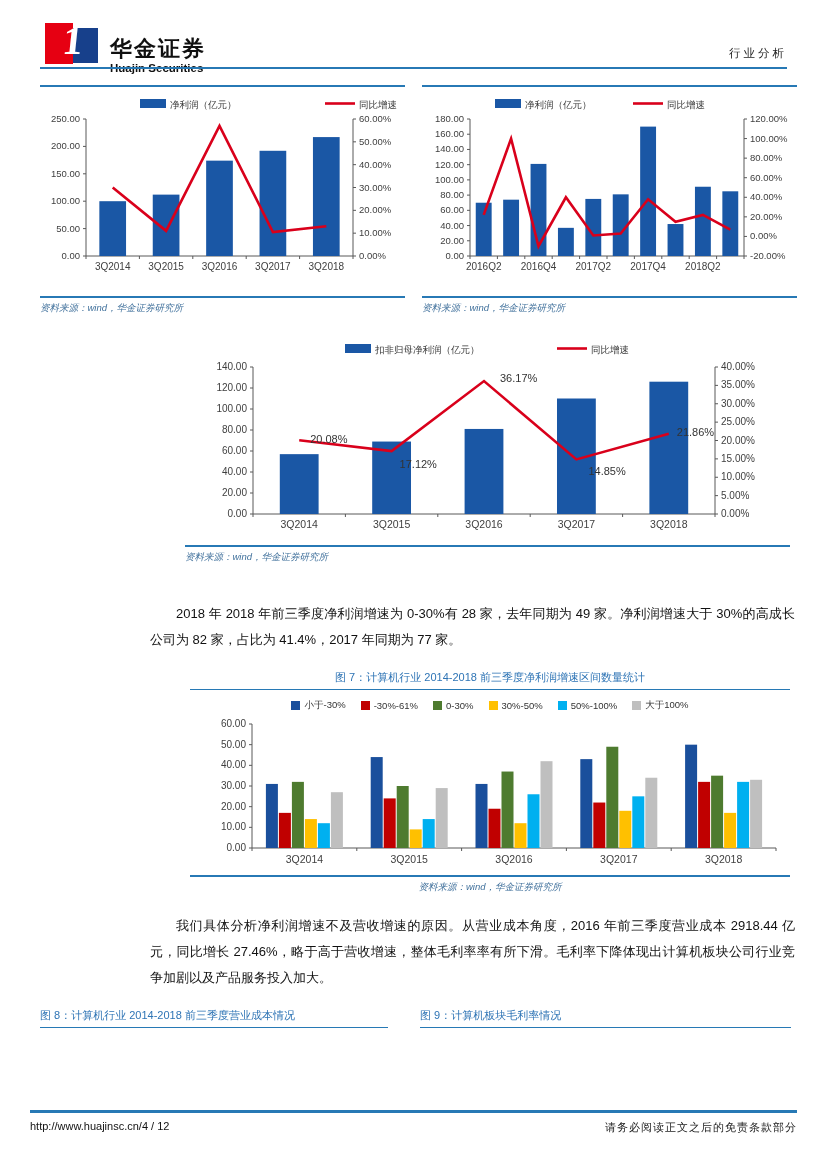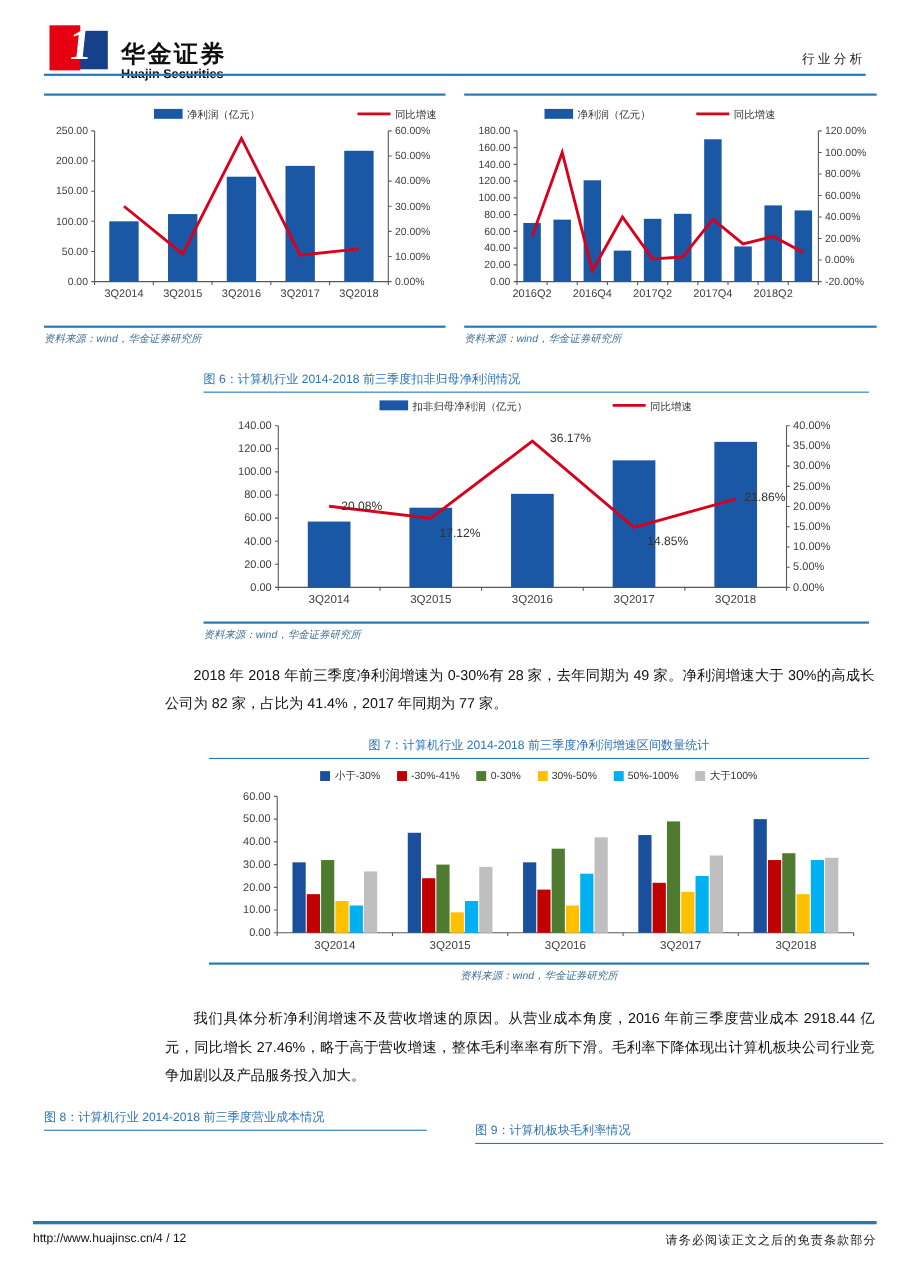--- a/index.html
+++ b/index.html
@@ -196,21 +196,20 @@
         <rect x="73" y="6" width="26" height="9" fill="#1A57A5"></rect>
         <text x="103" y="14.5" font-size="9.5" fill="#333">净利润（亿元）</text>
         <line x1="211" y1="10.5" x2="241" y2="10.5" stroke="#D9001B" stroke-width="2.6"></line>
         <text x="245" y="14.5" font-size="9.5" fill="#333">同比增速</text>
       </svg>
     <div class="fig-rule"></div>
     <figcaption class="fig-caption">资料来源：wind，华金证券研究所</figcaption>
   </figure>
 
   <figure class="figbox fig6box" style="margin:0;">
-    <div class="fig-title">图 6：计算机行业 2014-2018 前三季度扣非归母净利润情况</div>
     <svg id="chart-fig6" width="600" height="202">
         <line x1="65" y1="174" x2="68" y2="174" stroke="#595959" stroke-width="1"></line>
         <text x="62" y="177" text-anchor="end" font-size="10" fill="#404040">0.00</text>
         <line x1="65" y1="153" x2="68" y2="153" stroke="#595959" stroke-width="1"></line>
         <text x="62" y="156" text-anchor="end" font-size="10" fill="#404040">20.00</text>
         <line x1="65" y1="132" x2="68" y2="132" stroke="#595959" stroke-width="1"></line>
         <text x="62" y="135" text-anchor="end" font-size="10" fill="#404040">40.00</text>
         <line x1="65" y1="111" x2="68" y2="111" stroke="#595959" stroke-width="1"></line>
         <text x="62" y="114" text-anchor="end" font-size="10" fill="#404040">60.00</text>
         <line x1="65" y1="90" x2="68" y2="90" stroke="#595959" stroke-width="1"></line>
@@ -277,21 +276,21 @@
 
   <figure class="figbox fig7box" style="margin:0;text-align:center;">
     <div class="fig-title">图 7：计算机行业 2014-2018 前三季度净利润增速区间数量统计</div>
     <div id="fig7-legend">
         <span class="lg-item">
           <span class="lg-sw" style="background: rgb(26, 79, 156);"></span>
           <span>小于-30%</span>
         </span>
         <span class="lg-item">
           <span class="lg-sw" style="background: rgb(192, 0, 0);"></span>
-          <span>-30%-41%</span>
+          <span>-30%-61%</span>
         </span>
         <span class="lg-item">
           <span class="lg-sw" style="background: rgb(78, 123, 47);"></span>
           <span>0-30%</span>
         </span>
         <span class="lg-item">
           <span class="lg-sw" style="background: rgb(255, 192, 0);"></span>
           <span>30%-50%</span>
         </span>
         <span class="lg-item">
@@ -364,21 +363,21 @@
       </svg>
     <div class="fig-rule"></div>
     <figcaption class="fig-caption">资料来源：wind，华金证券研究所</figcaption>
   </figure>
 
   <p class="body-text p2">我们具体分析净利润增速不及营收增速的原因。从营业成本角度，2016 年前三季度营业成本 2918.44 亿元，同比增长 27.46%，略于高于营收增速，整体毛利率率有所下滑。毛利率下降体现出计算机板块公司行业竞争加剧以及产品服务投入加大。</p>
 
   <figure class="figbox fig8box" style="margin:0;">
     <div class="fig-title">图 8：计算机行业 2014-2018 前三季度营业成本情况</div>
   </figure>
-  <figure class="figbox fig9box" style="margin:12px;">
+  <figure class="figbox fig9box" style="margin:0;">
     <div class="fig-title">图 9：计算机板块毛利率情况</div>
   </figure>
 
   <div class="footer-rule"></div>
   <div class="footer-url">http://www.huajinsc.cn/4 / 12</div>
   <div class="footer-disclaimer">请务必阅读正文之后的免责条款部分</div>
 
 </div>
 
 </body></html>

